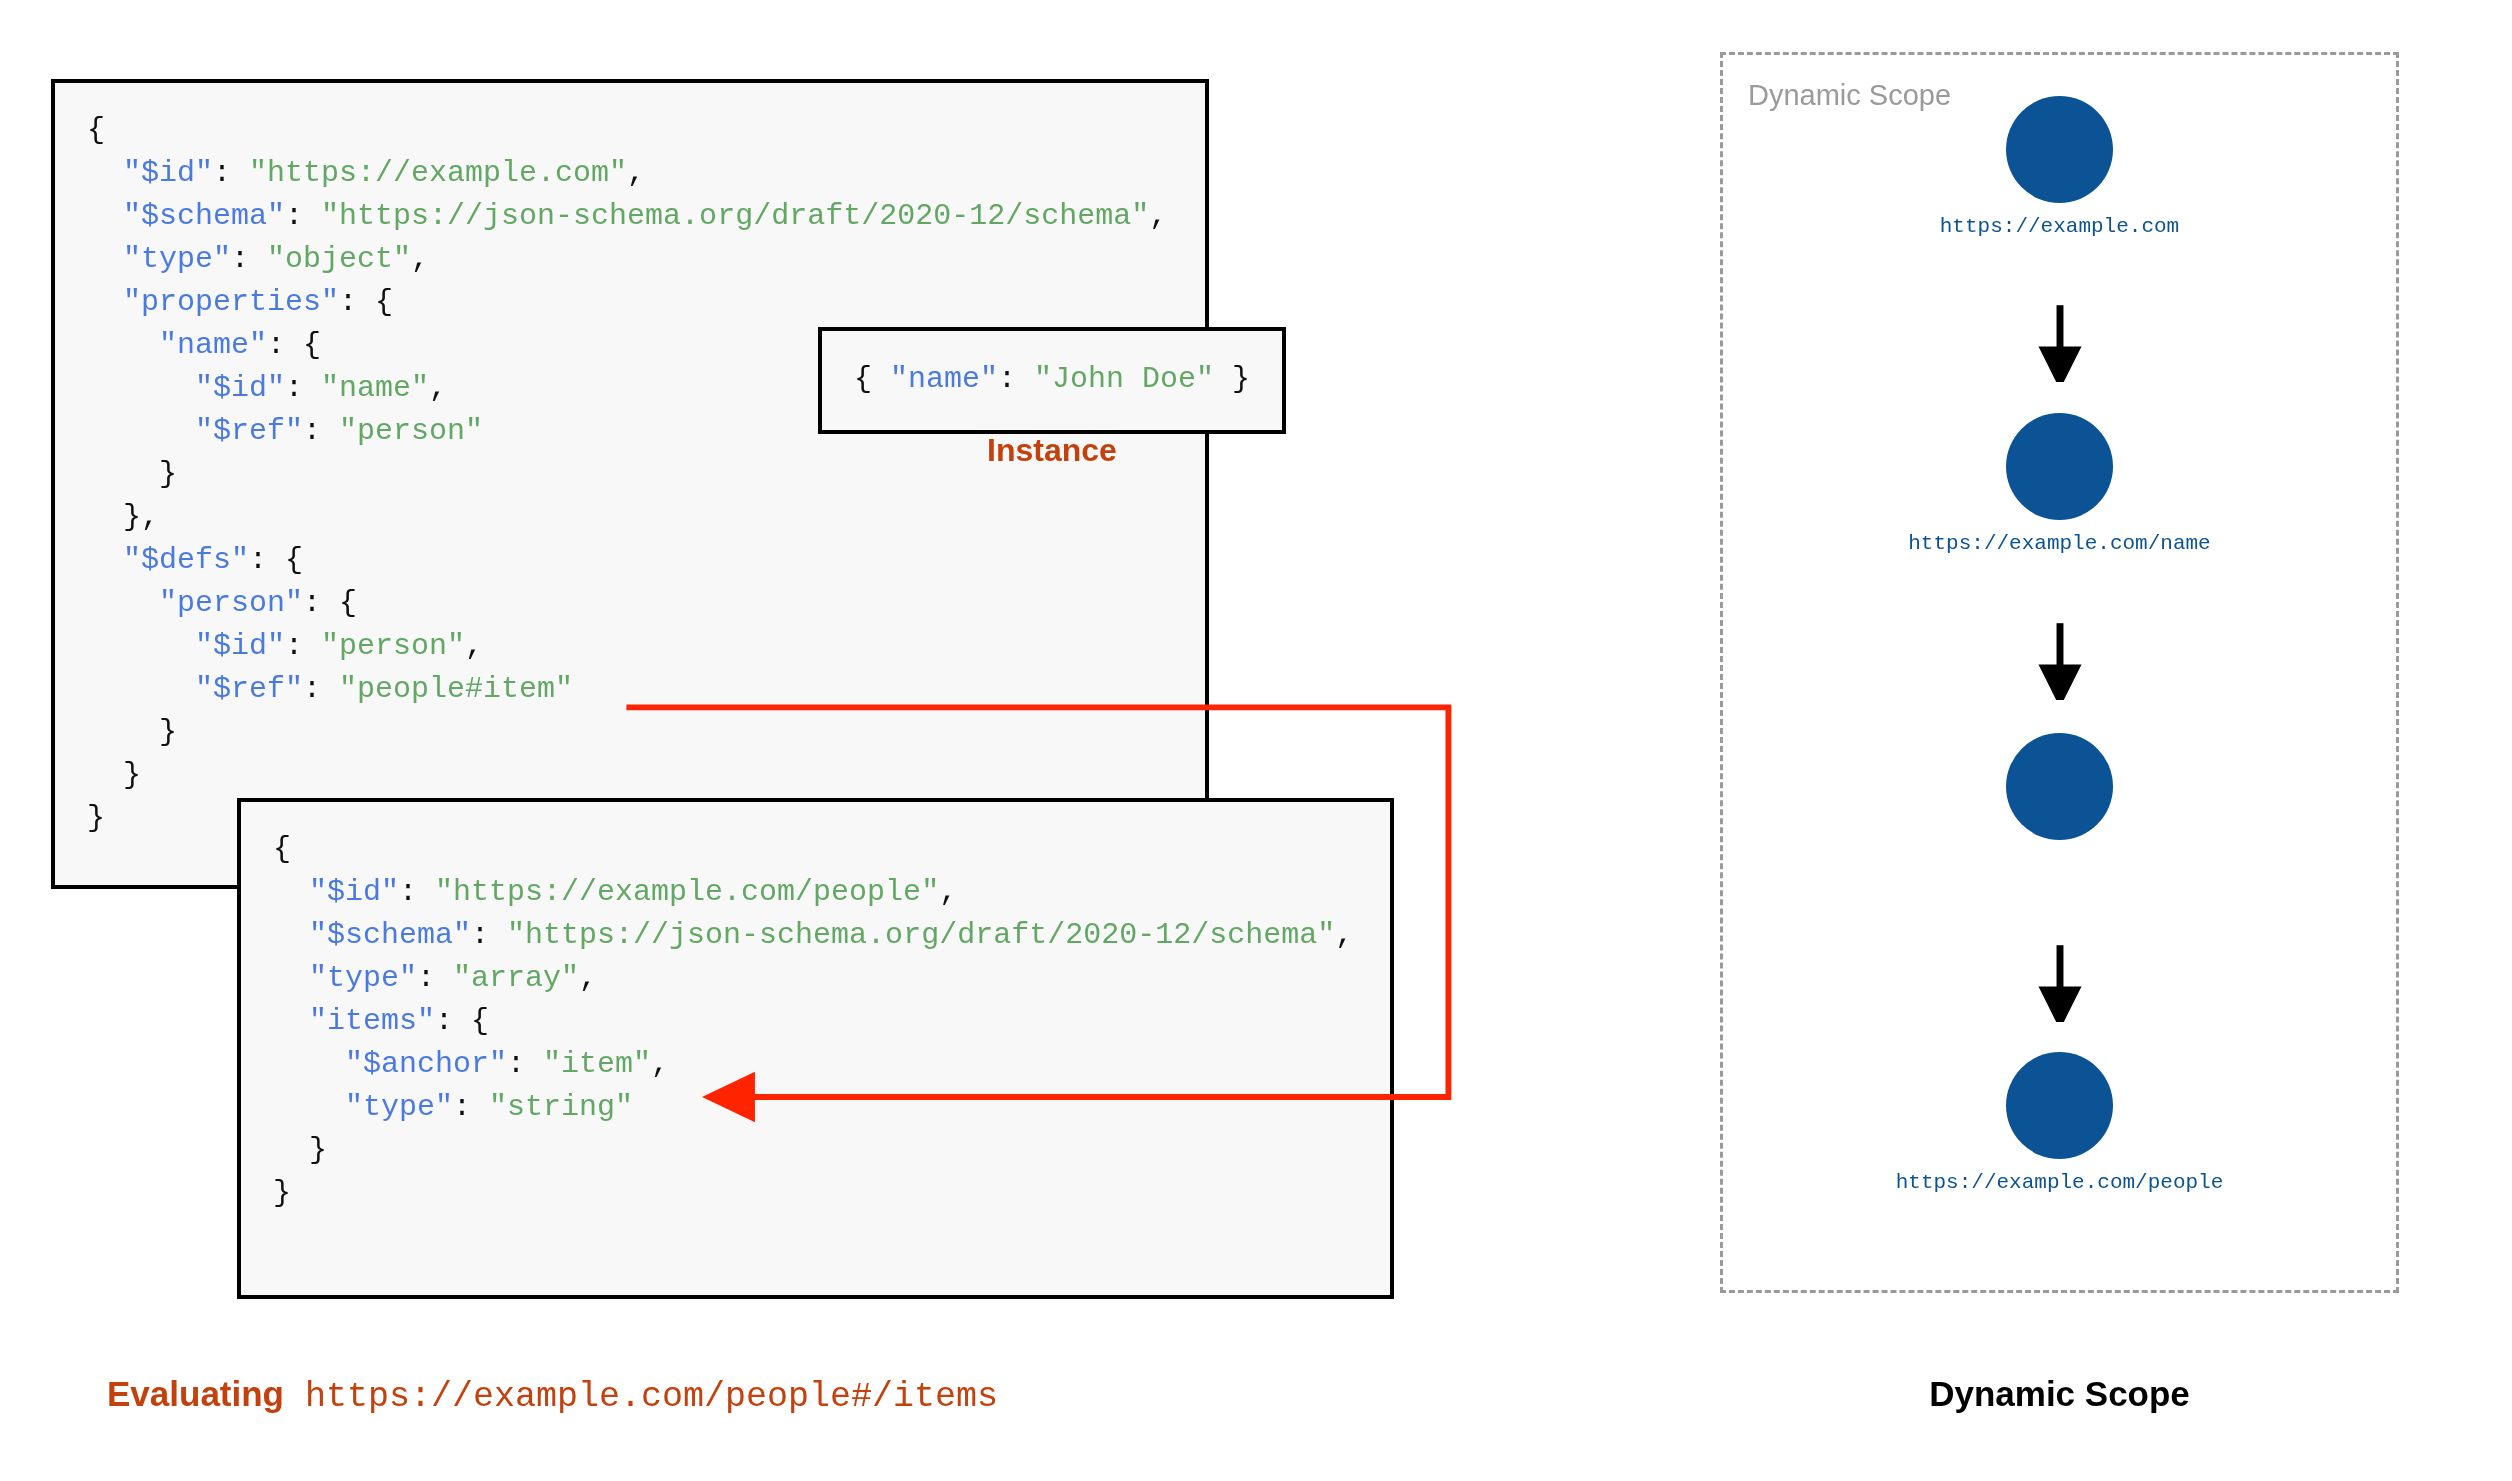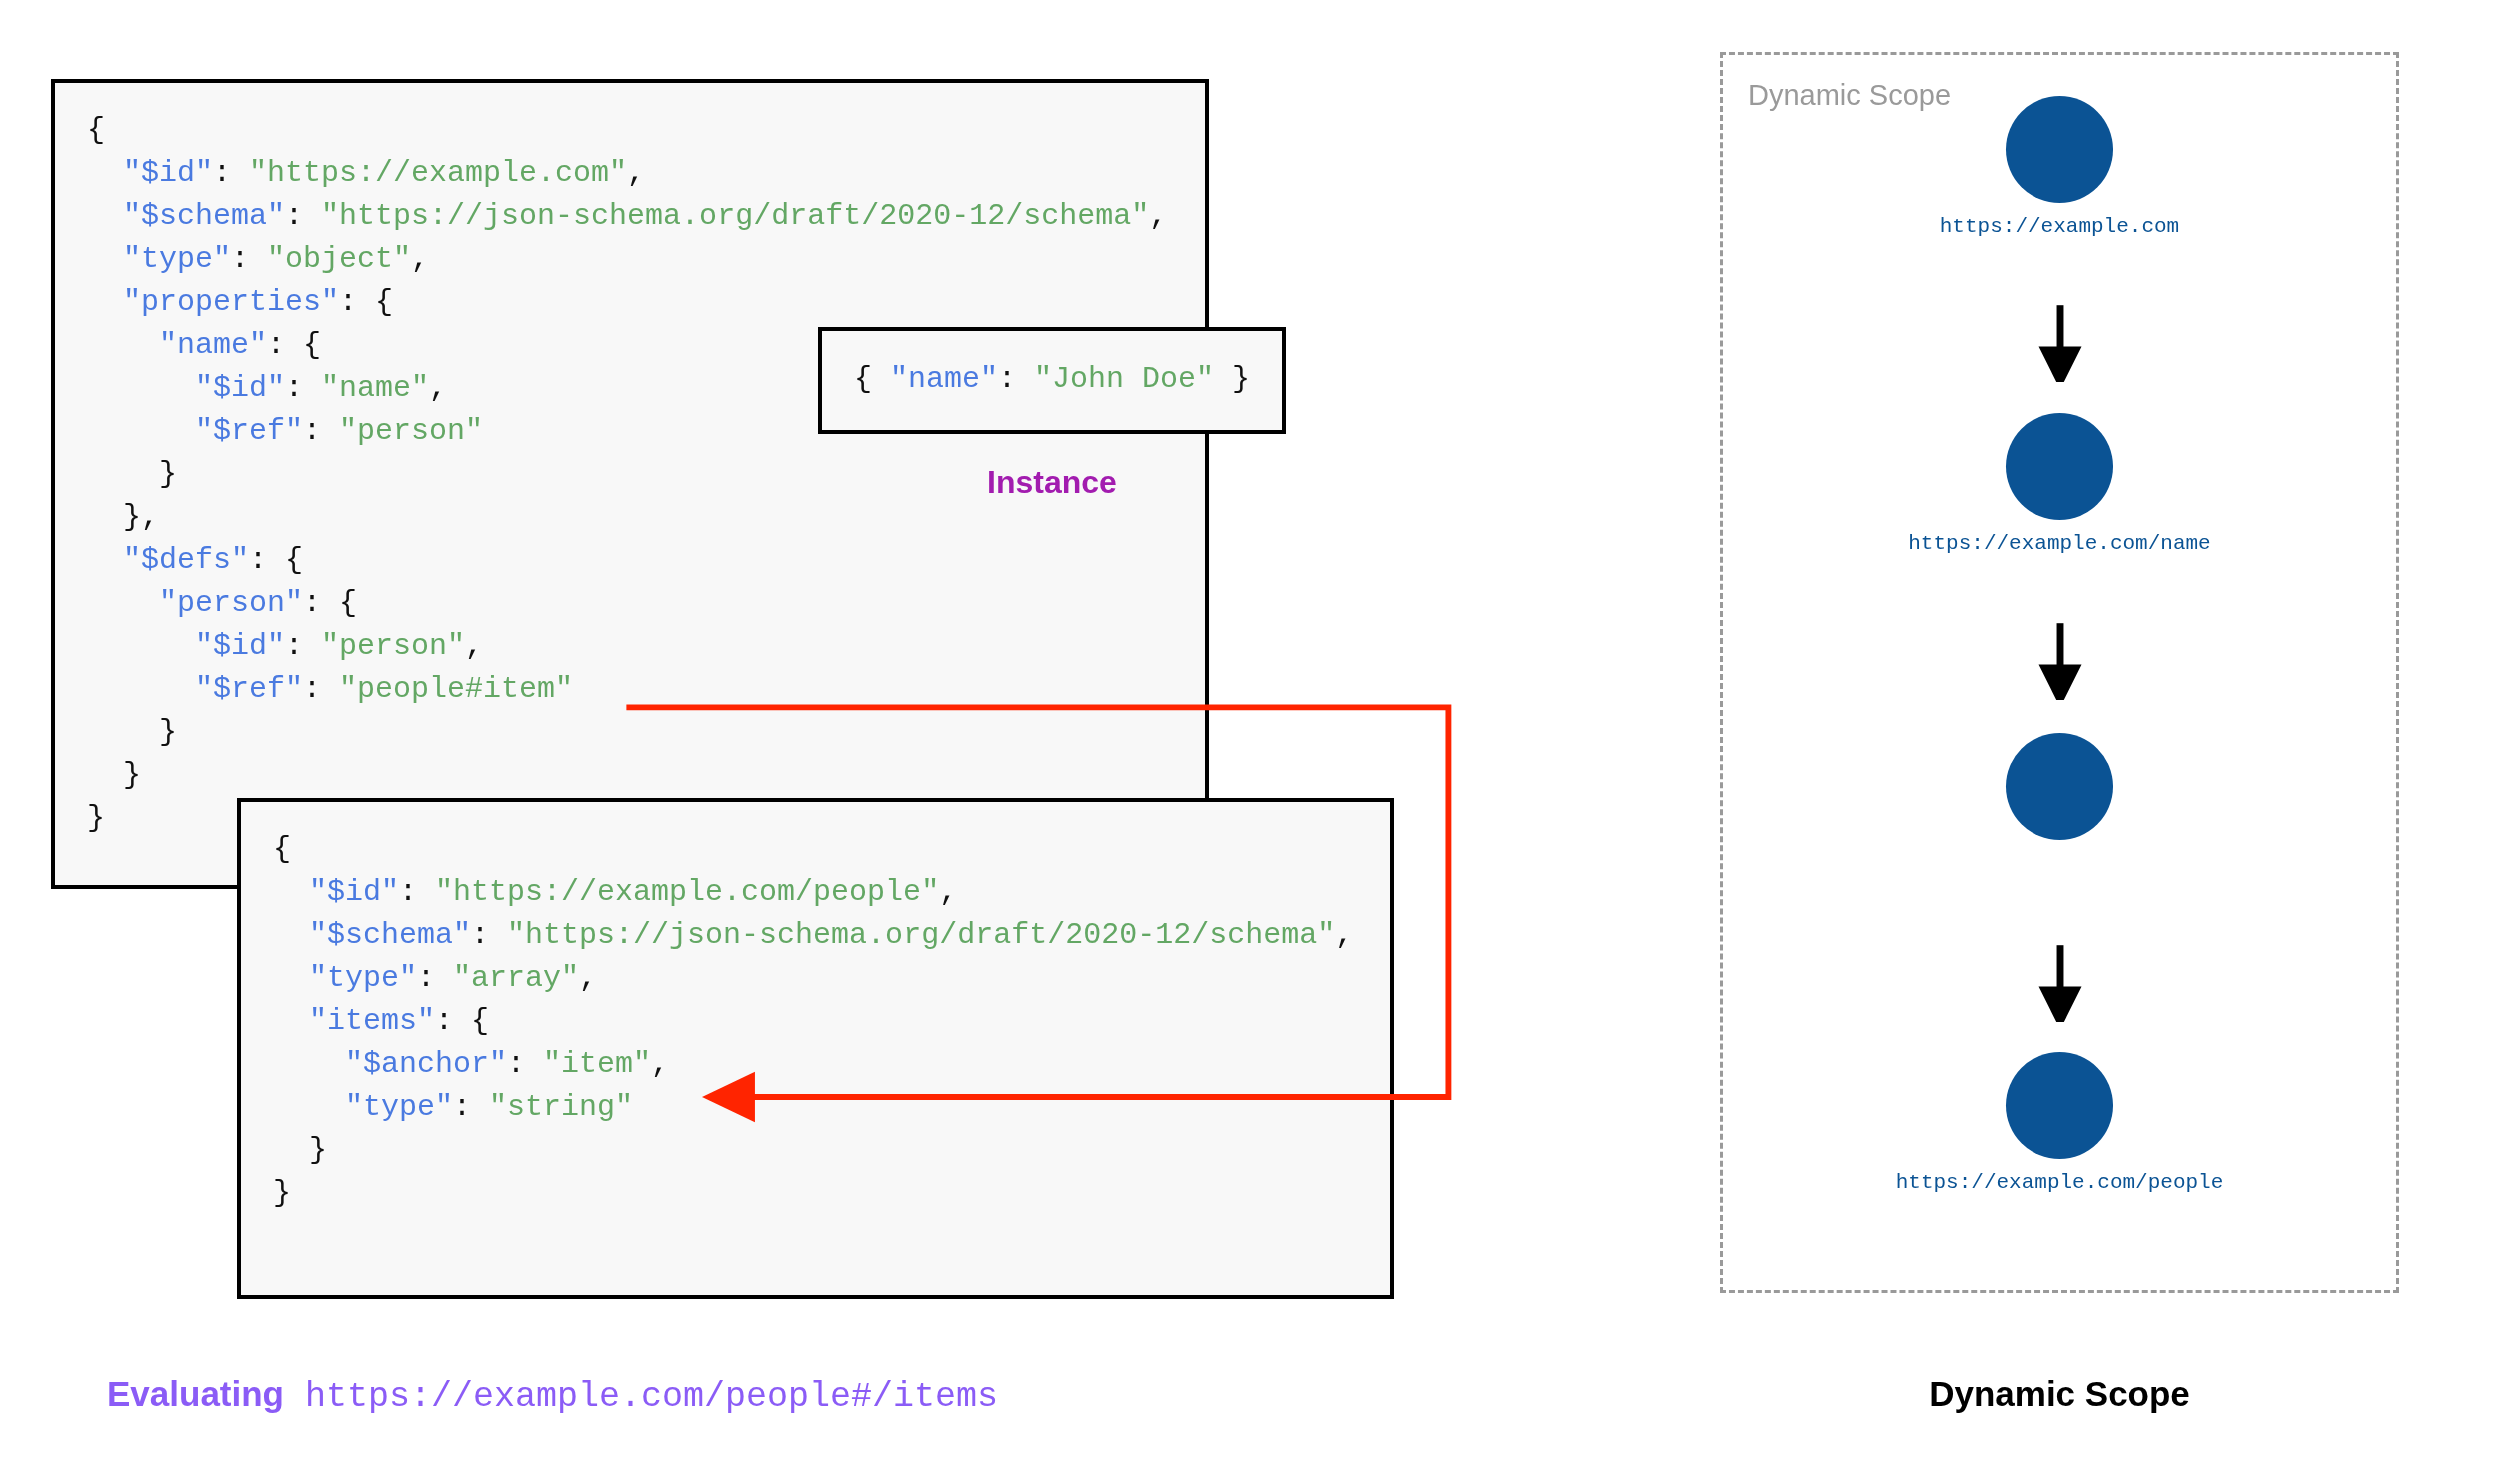--- a/index.html
+++ b/index.html
@@ -45,26 +45,26 @@
   #instance-box {
     left: 818px; top: 327px;
     width: 468px;  height: 107px;
   }
   #instance-box .code {
     position: absolute; left: 0; right: 0; top: 27px;
     text-align: center;
   }
   #instance-caption {
     position: absolute;
-    left: 818px; top: 464px;
+    left: 818px; top: 432px;
     width: 468px;
     text-align: center;
     font-size: 32px;
     font-weight: bold;
-    color: #a21caf;
+    color: #c2410c;
   }
 
   
   #schema-people {
     left: 237px; top: 798px;
     width: 1157px; height: 501px;
   }
   #schema-people .code { position: absolute; left: 32px; top: 26px; }
 
   
@@ -108,21 +108,21 @@
     margin-top: 11.8px;
     white-space: pre;
   }
   .scope-arrow { position: absolute; left: 1720px; width: 679px; text-align: center; }
 
   
   #eval-caption {
     position: absolute;
     left: 107px; top: 1374px;
     font-size: 35px;
-    color: #8b5cf6;
+    color: #c2410c;
     white-space: pre;
   }
   #eval-caption .bold { font-weight: bold; }
   #eval-caption .mono { font-family: "Liberation Mono", monospace; font-weight: normal; }
   #scope-caption {
     position: absolute;
     left: 1720px; top: 1374px;
     width: 679px;
     text-align: center;
     font-size: 35px;

